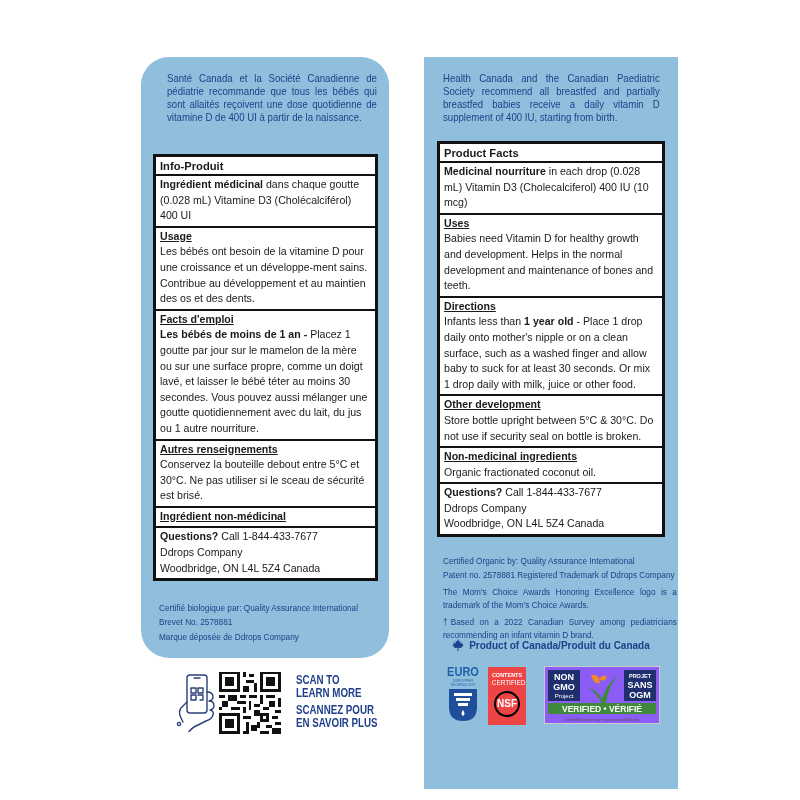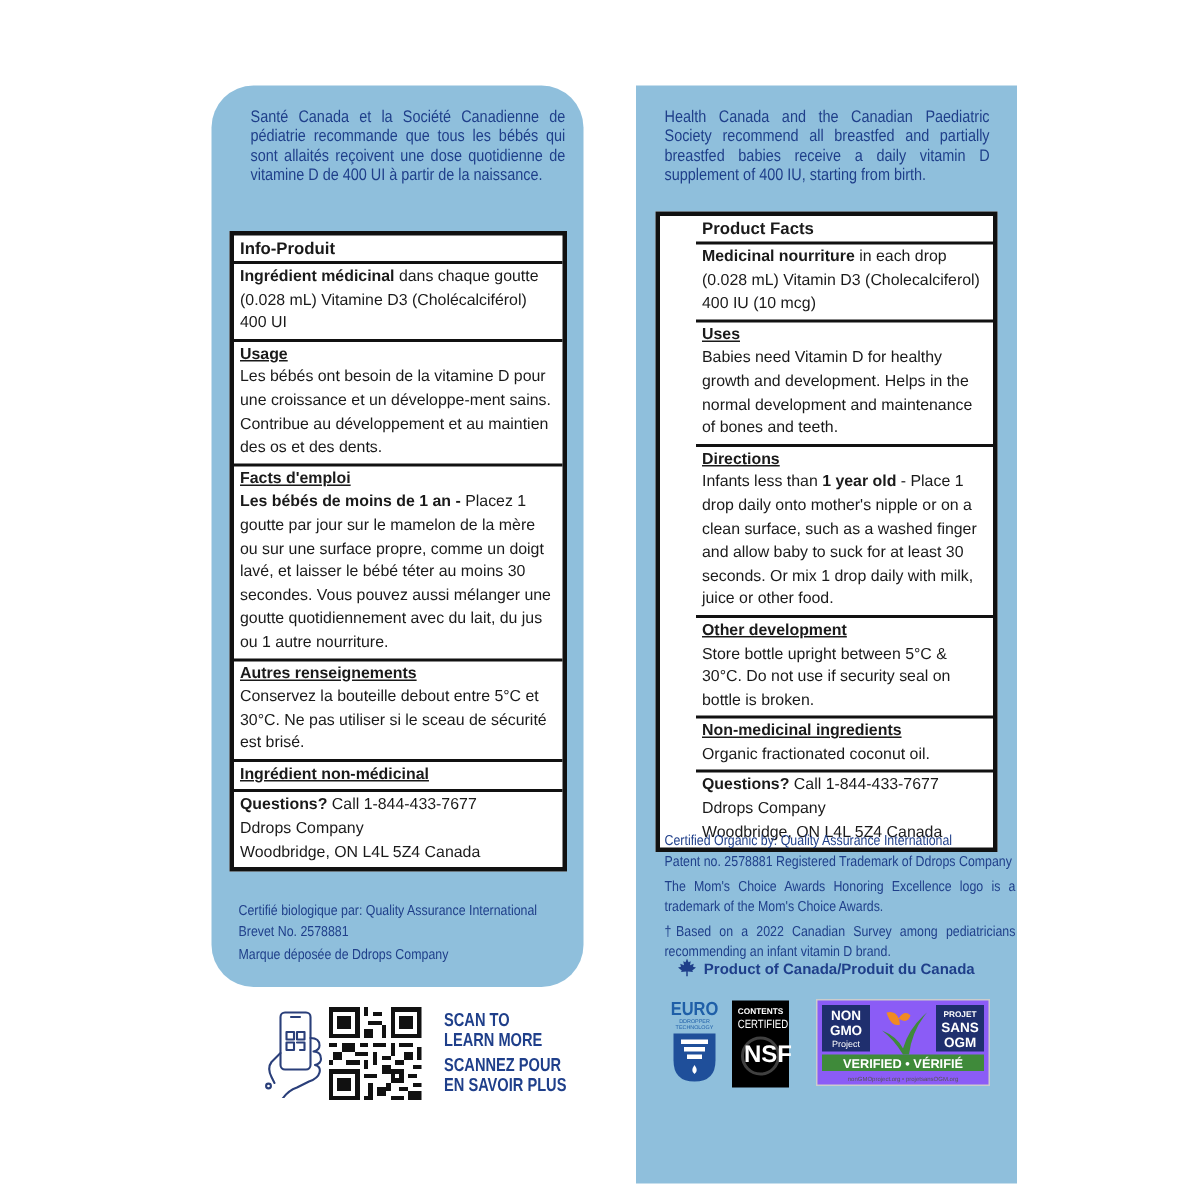--- a/index.html
+++ b/index.html
@@ -17,21 +17,21 @@
     transform: scaleX(0.86); transform-origin: left top;
   }
   #left-panel .intro { left: 26px; top: 15px; width: 244px; }
   #right-panel .intro { left: 19px; top: 15px; width: 252px; }
 
   .facts {
     position: absolute; background: #ffffff; border: 3px solid #111;
     color: #1a1a1a; font-size: 10.6px; line-height: 15.6px;
   }
   #left-panel .facts { left: 12px; top: 97px; width: 225px; }
-  #right-panel .facts { left: 13px; top: 84px; width: 228px; padding-left: 24px; }
+  #right-panel .facts { left: 13px; top: 84px; width: 228px; }
 
   .facts-title { font-weight: bold; font-size: 11.2px; padding: 1px 4px 0 4px; border-bottom: 2px solid #111; line-height: 16px; }
   .sec { padding: 1px 4px 2px 4px; border-bottom: 2px solid #111; }
   .sec:last-child { border-bottom: none; }
   .sec-h { font-weight: bold; text-decoration: underline; }
   .b { font-weight: bold; }
 
   .footnotes {
     position: absolute; color: #1f3f8a; font-size: 9.6px; line-height: 13.4px;
     transform: scaleX(0.86); transform-origin: left top;
@@ -43,21 +43,21 @@
 
   .made-in {
     position: absolute; left: 0; width: 254px; top: 582px; text-align: center;
     color: #1f3f8a; font-weight: bold; font-size: 10px;
   }
   .maple { display: inline-block; margin-right: 5px; vertical-align: -2px; }
 
   
   .badge { position: absolute; }
   #euro-badge { left: 22px; top: 608px; width: 34px; height: 58px; }
-  #nsf-badge { left: 64px; top: 610px; width: 38px; height: 58px; background: #000000; color:#fff; text-align:center; }
+  #nsf-badge { left: 64px; top: 610px; width: 38px; height: 58px; background: #ef4444; color:#fff; text-align:center; }
   #nongmo-badge { left: 120px; top: 609px; width: 116px; height: 58px; background: #8b5cf6; border: 1px solid #ccc; }
 
   
   #qr-area { position: absolute; left: 141px; top: 658px; width: 248px; height: 85px; }
   #phone-icon { position: absolute; left: 34px; top: 14px; width: 44px; height: 60px; }
   #qr-code { position: absolute; left: 78px; top: 13px; width: 62px; height: 63px; }
   .scan-text { position: absolute; left: 155px; color: #1f3f8a; font-weight: bold; font-size: 12.5px; line-height: 13px; transform: scaleX(0.78); transform-origin: left top; white-space: nowrap; }
   #scan-en { top: 16px; }
   #scan-fr { top: 46px; }
 </style>
@@ -220,21 +220,21 @@
       <rect x="8" y="28" width="18" height="3" fill="#fff"></rect>
       <rect x="10" y="33" width="14" height="3" fill="#fff"></rect>
       <rect x="12" y="38" width="10" height="3" fill="#fff"></rect>
       <path d="M17 45 q3 4 0 6 q-3 -2 0 -6z" fill="#fff"></path>
     </svg>
   </div>
 
   <div id="nsf-badge" class="badge">
     <div style="font-size:5.5px;font-weight:bold;margin-top:5px;">CONTENTS</div>
     <div style="font-size:8px;line-height:9px;transform:scaleX(0.8);">CERTIFIED</div>
-    <div style="margin:4px auto 0;width:26px;height:26px;border:2px solid #404040;border-radius:50%;font-weight:bold;font-size:16px;line-height:22px;">NSF</div>
+    <div style="margin:4px auto 0;width:26px;height:26px;border:2px solid #000000;border-radius:50%;font-weight:bold;font-size:10px;line-height:22px;">NSF</div>
   </div>
 
   <div id="nongmo-badge" class="badge">
     <svg width="114" height="56" viewBox="0 0 114 56">
       <rect x="3" y="3" width="32" height="31" fill="#1f2f6e"></rect>
       <rect x="79" y="3" width="32" height="31" fill="#1f2f6e"></rect>
       <text x="19" y="13" text-anchor="middle" font-family="Liberation Sans, sans-serif" font-weight="bold" font-size="9" fill="#fff">NON</text>
       <text x="19" y="23" text-anchor="middle" font-family="Liberation Sans, sans-serif" font-weight="bold" font-size="9" fill="#fff">GMO</text>
       <text x="19" y="31" text-anchor="middle" font-family="Liberation Sans, sans-serif" font-size="6" fill="#fff">Project</text>
       <text x="95" y="11" text-anchor="middle" font-family="Liberation Sans, sans-serif" font-weight="bold" font-size="5.5" fill="#fff">PROJET</text>

